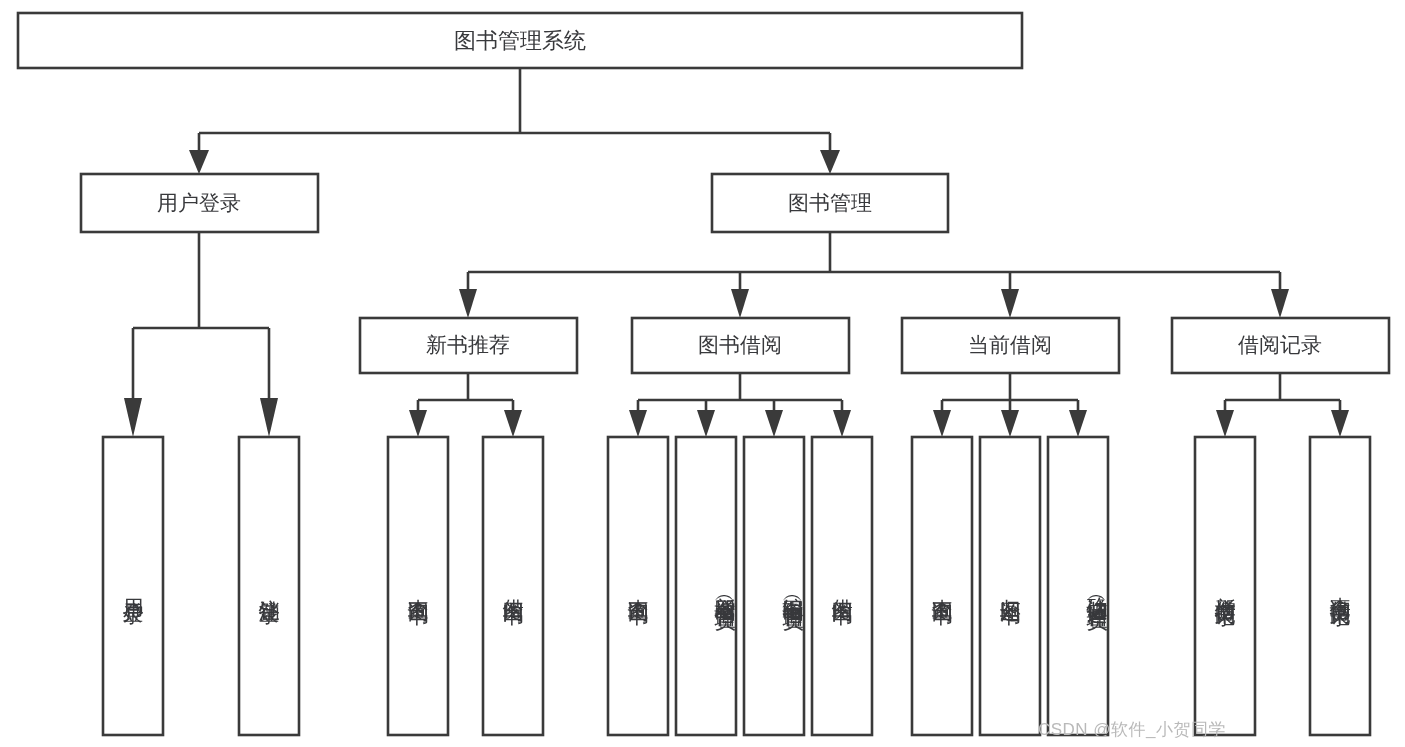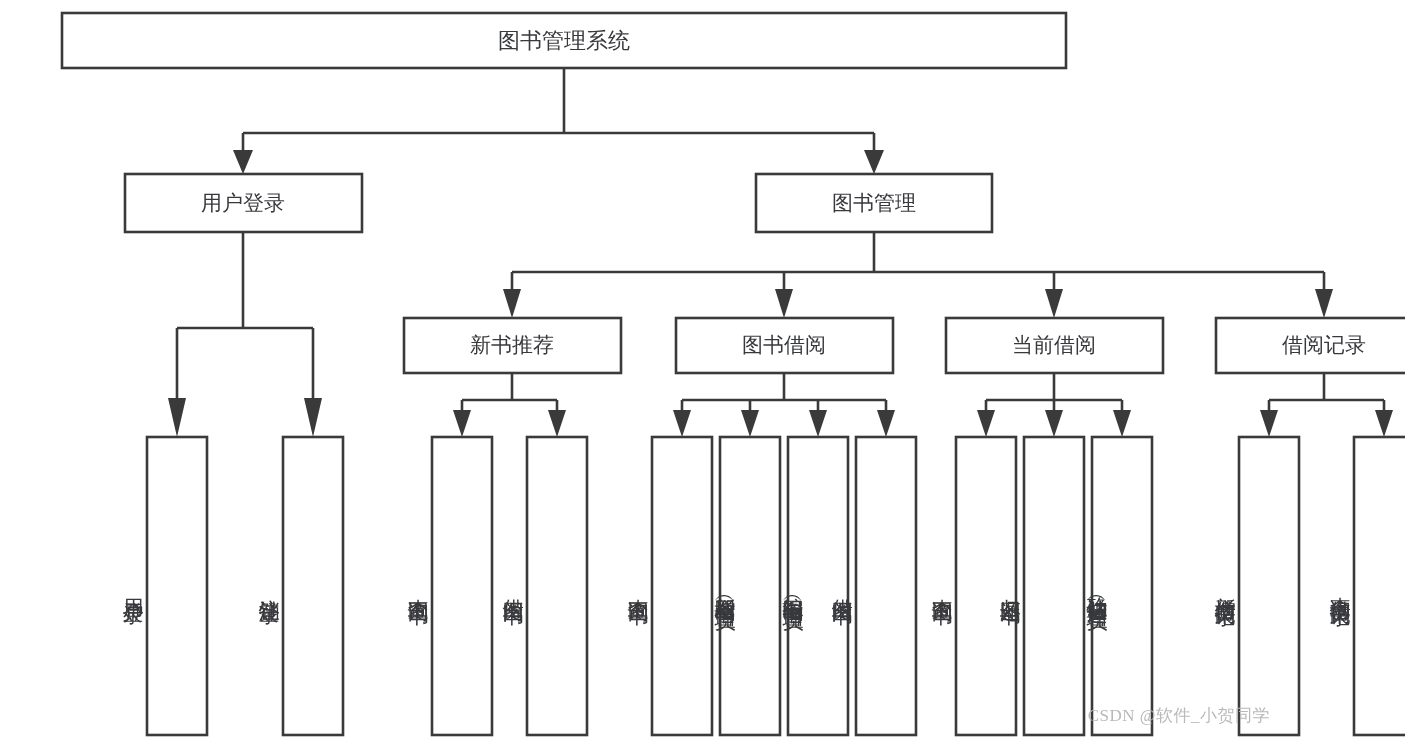--- a/index.html
+++ b/index.html
@@ -13,21 +13,20 @@
     position: relative;
     overflow: hidden;
     font-family: "DejaVu Sans", "Liberation Sans", sans-serif;
   }
   #diagram-root {
     position: absolute;
     left: 0;
     top: 0;
     width: 1234px;
     height: 747px;
-    padding-left: 44px;
   }
   svg.diagram-canvas {
     display: block;
     width: 1405px;
     height: 747px;
   }
   .node-box {
     fill: #ffffff;
     stroke: #3a3a3a;
     stroke-width: 2.6;
@@ -67,22 +66,22 @@
     align-items: flex-start;
     justify-content: center;
     pointer-events: none;
   }
   .vlabel.centered {
     align-items: center;
   }
   .watermark {
     position: absolute;
     right: 8px;
-    bottom: 20px;
-    font-family: Liberation Serif, serif;
+    bottom: 6px;
+    font-family: Liberation Sans, sans-serif;
     font-size: 17px;
     color: #b9b9b9;
     letter-spacing: 0.5px;
     white-space: nowrap;
   }
 </style>
 </head>
 <body>
 
 <div id="diagram-root">

